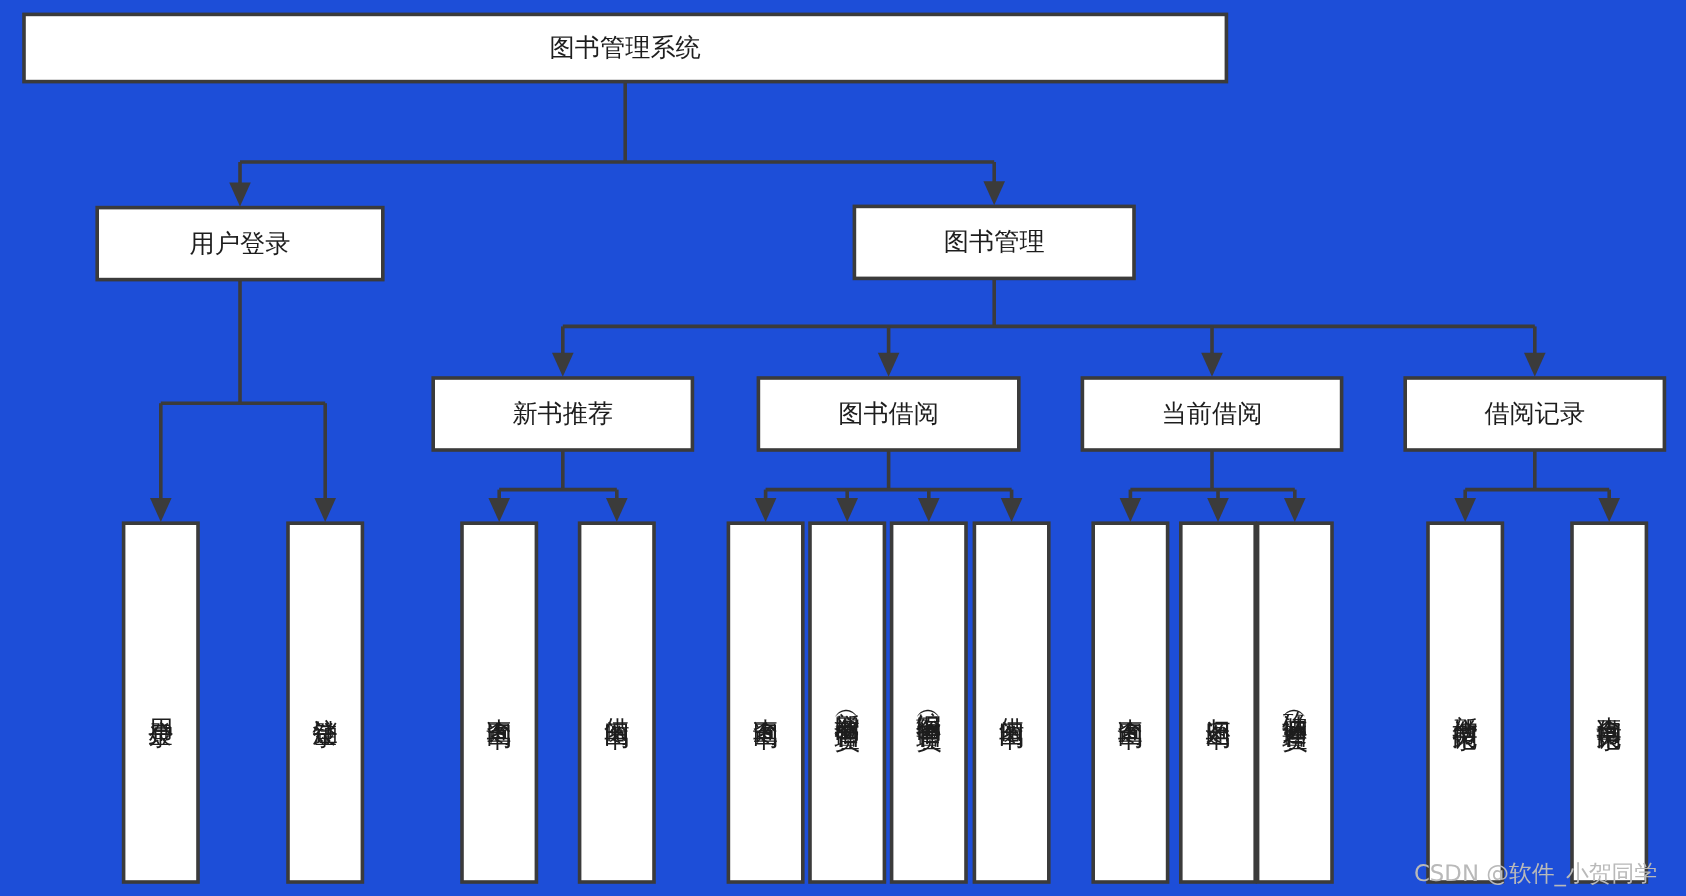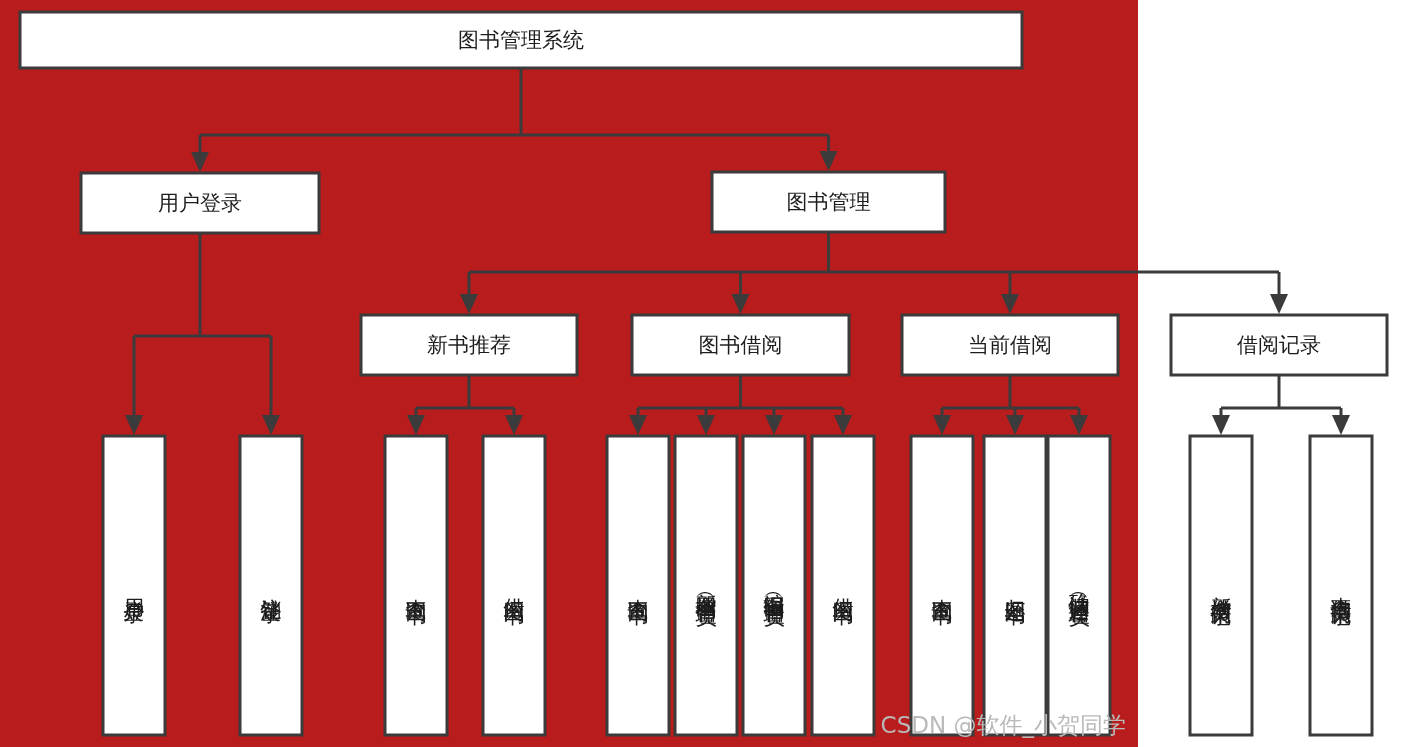--- a/index.html
+++ b/index.html
@@ -9,23 +9,23 @@
     background: #ffffff;
   }
   body {
     width: 1405px;
     height: 747px;
     overflow: hidden;
     font-family: "DejaVu Sans", "Liberation Sans", sans-serif;
   }
   #diagram-root {
     position: relative;
-    width: 1138px;
+    width: 1405px;
     height: 747px;
-    background: #b91c1c;
+    background: #1d4ed8;
   }
   svg.diagram-canvas {
     position: absolute;
     left: 0;
     top: 0;
     width: 1405px;
     height: 747px;
     display: block;
   }
   .node-box {
@@ -55,24 +55,24 @@
     fill: #1d1d1d;
     font-size: 21px;
     text-anchor: middle;
     writing-mode: vertical-rl;
     text-orientation: upright;
     letter-spacing: 2px;
     dominant-baseline: central;
   }
   .watermark-text {
     position: absolute;
-    right: 12px;
+    right: 24px;
     bottom: 6px;
     font-family: "DejaVu Sans", "Liberation Sans", sans-serif;
-    font-size: 23px;
+    font-size: 19px;
     color: #b9b9b9;
     white-space: nowrap;
     pointer-events: none;
   }
 </style>
 </head>
 <body>
 
 <div id="diagram-root">
   <svg class="diagram-canvas" viewBox="0 0 1405 747">

